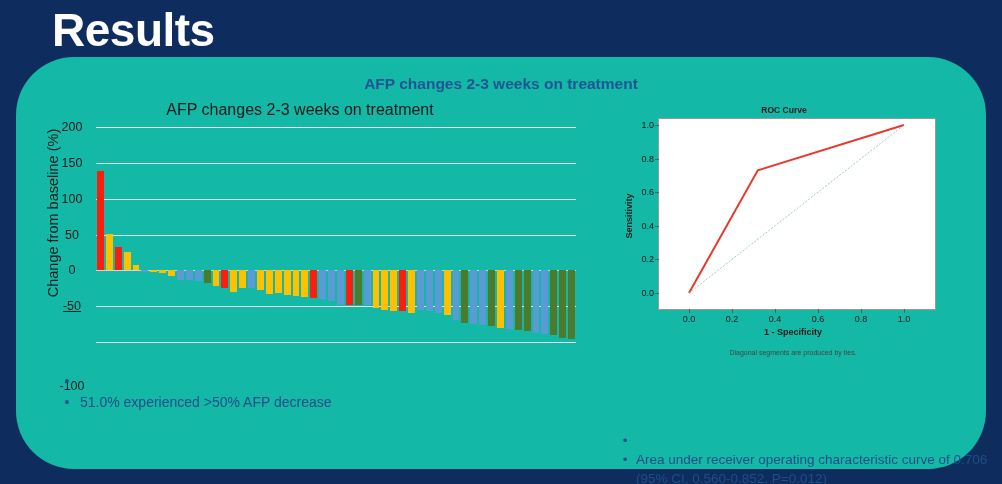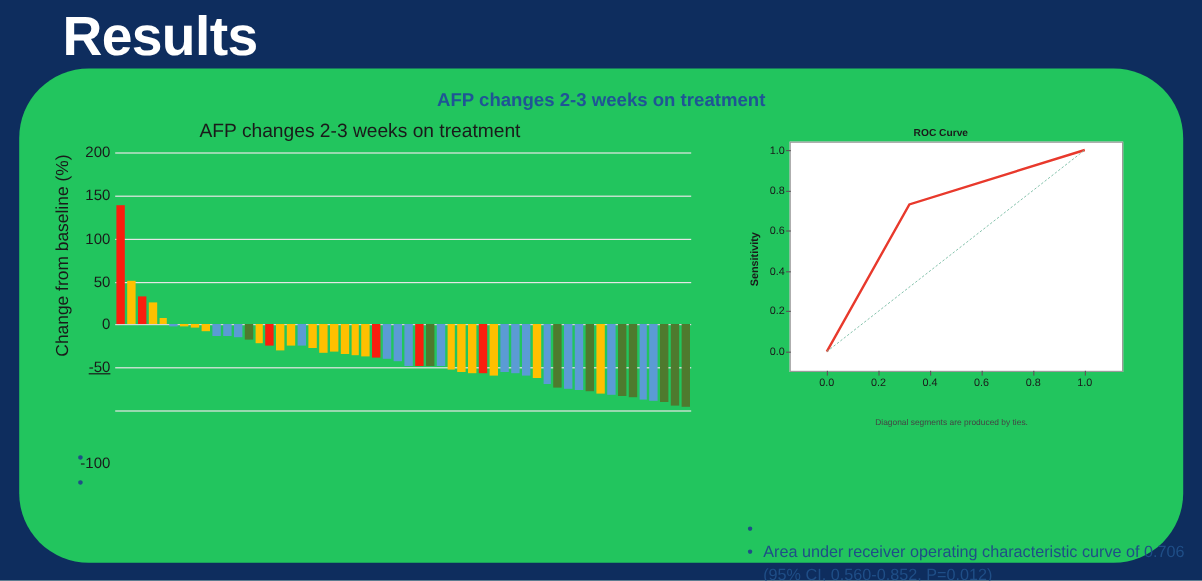--- a/index.html
+++ b/index.html
@@ -21,21 +21,21 @@
     font-weight: bold;
     color: #ffffff;
     letter-spacing: -0.5px;
     line-height: 1.05;
   }
   
   #card {
     position: absolute;
     left: 16px; top: 57px;
     width: 970px; height: 412px;
-    background: #22c55e;
+    background: #14b8a6;
     border-radius: 58px 58px 58px 58px;
   }
   
   #card-header {
     position: absolute;
     left: 0; top: 18px;
     width: 100%;
     text-align: center;
     font-size: 15.5px;
     font-weight: bold;
@@ -67,21 +67,21 @@
     transform-origin: center center;
     text-align: center;
     font-size: 14.5px;
     color: #1a1a1a;
     white-space: nowrap;
   }
   .ytick {
     position: absolute;
     right: 0;
     width: 40px;
-    text-align: right;
+    text-align: center;
     font-size: 12.5px;
     color: #1a1a1a;
     transform: translateY(-50%);
   }
   #ytick-col {
     position: absolute;
     left: 20px; top: 0;
     width: 42px; height: 215px;
   }
   #plot {
@@ -348,36 +348,38 @@
         </div>
 
       </div>
 
       <div id="left-bullets">
           <div class="bullet-row">
             <span class="bullet-dot">•</span>
           </div>
           <div class="bullet-row">
             <span class="bullet-dot">•</span>
+            <span>51.0% experienced &gt;50% AFP decrease</span>
           </div>
         </div>
 
     </div>
 
     <div id="right-panel">
 
       <div id="roc-box">
         <div id="roc-title">ROC Curve</div>
         <div id="roc-ylabel">Sensitivity</div>
         <div id="roc-plot">
           <svg id="roc-svg" width="278" height="192" viewBox="0 0 278 192" preserveAspectRatio="none">
               <polyline points="30,174 98.8,51.36 245,6" fill="none" stroke="#e8392c" stroke-width="2"></polyline>
               <polyline points="30,174 245,6" fill="none" stroke="#7fbfa8" stroke-width="0.8" stroke-dasharray="2,1.6"></polyline>
             </svg>
         <div class="roc-ytick" style="top: 174px;">0.0</div><div class="roc-ytick-mark" style="top: 174px;"></div><div class="roc-ytick" style="top: 140.4px;">0.2</div><div class="roc-ytick-mark" style="top: 140.4px;"></div><div class="roc-ytick" style="top: 106.8px;">0.4</div><div class="roc-ytick-mark" style="top: 106.8px;"></div><div class="roc-ytick" style="top: 73.2px;">0.6</div><div class="roc-ytick-mark" style="top: 73.2px;"></div><div class="roc-ytick" style="top: 39.6px;">0.8</div><div class="roc-ytick-mark" style="top: 39.6px;"></div><div class="roc-ytick" style="top: 6px;">1.0</div><div class="roc-ytick-mark" style="top: 6px;"></div><div class="roc-xtick" style="left: 30px;">0.0</div><div class="roc-xtick-mark" style="left: 30px;"></div><div class="roc-xtick" style="left: 73px;">0.2</div><div class="roc-xtick-mark" style="left: 73px;"></div><div class="roc-xtick" style="left: 116px;">0.4</div><div class="roc-xtick-mark" style="left: 116px;"></div><div class="roc-xtick" style="left: 159px;">0.6</div><div class="roc-xtick-mark" style="left: 159px;"></div><div class="roc-xtick" style="left: 202px;">0.8</div><div class="roc-xtick-mark" style="left: 202px;"></div><div class="roc-xtick" style="left: 245px;">1.0</div><div class="roc-xtick-mark" style="left: 245px;"></div></div>
+        <div id="roc-xlabel">1 - Specificity</div>
         <div id="roc-foot">Diagonal segments are produced by ties.</div>
       </div>
 
       <div id="right-bullets">
           <div class="rb-row">
             <span class="rb-dot">•</span>
           </div>
           <div class="rb-row">
             <span class="rb-dot">•</span>
             <span>Area under receiver operating characteristic curve of 0.706 (95% CI, 0.560-0.852, P=0.012)</span>

